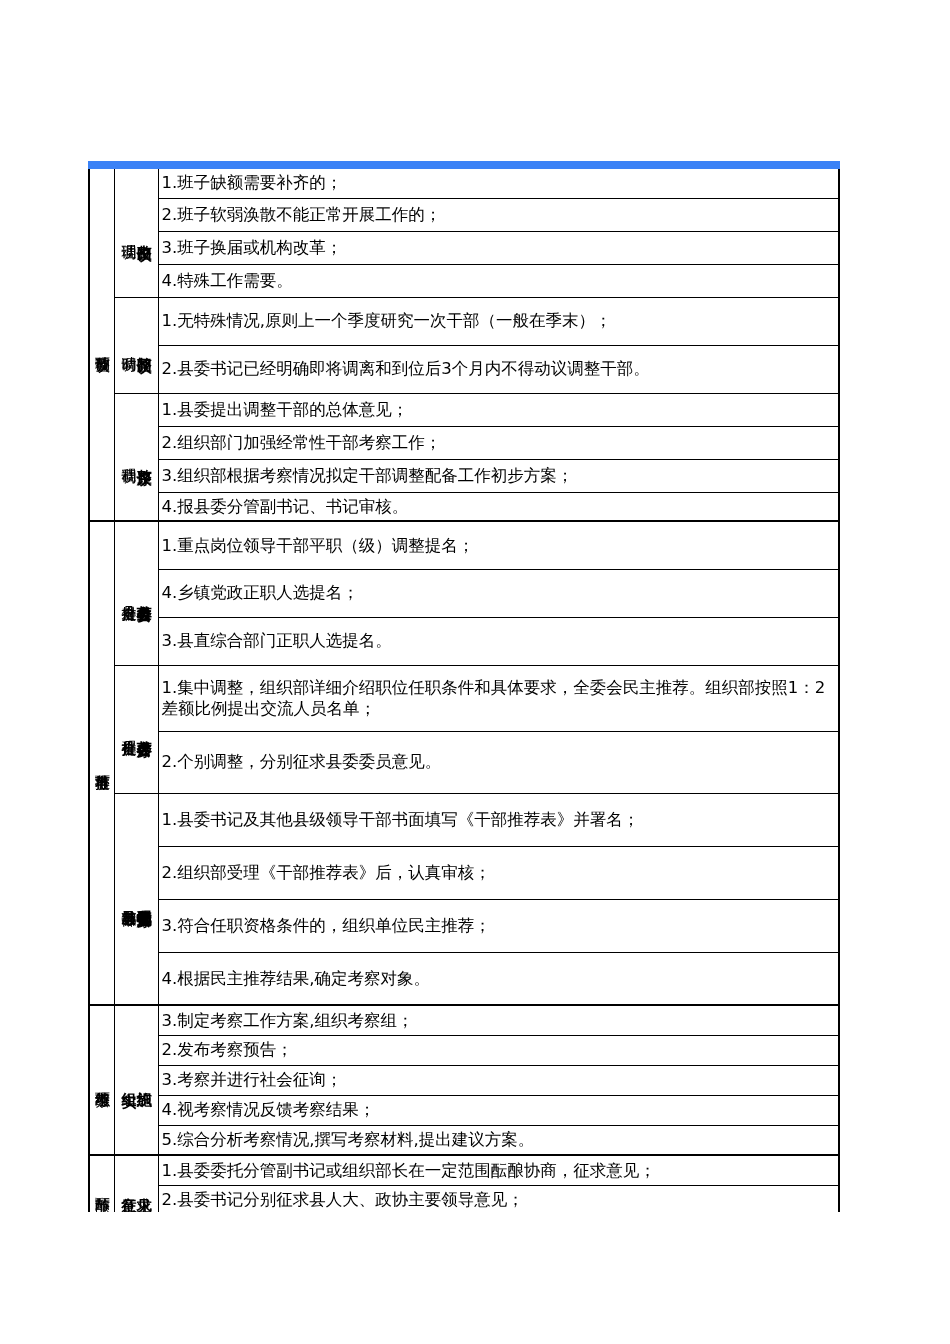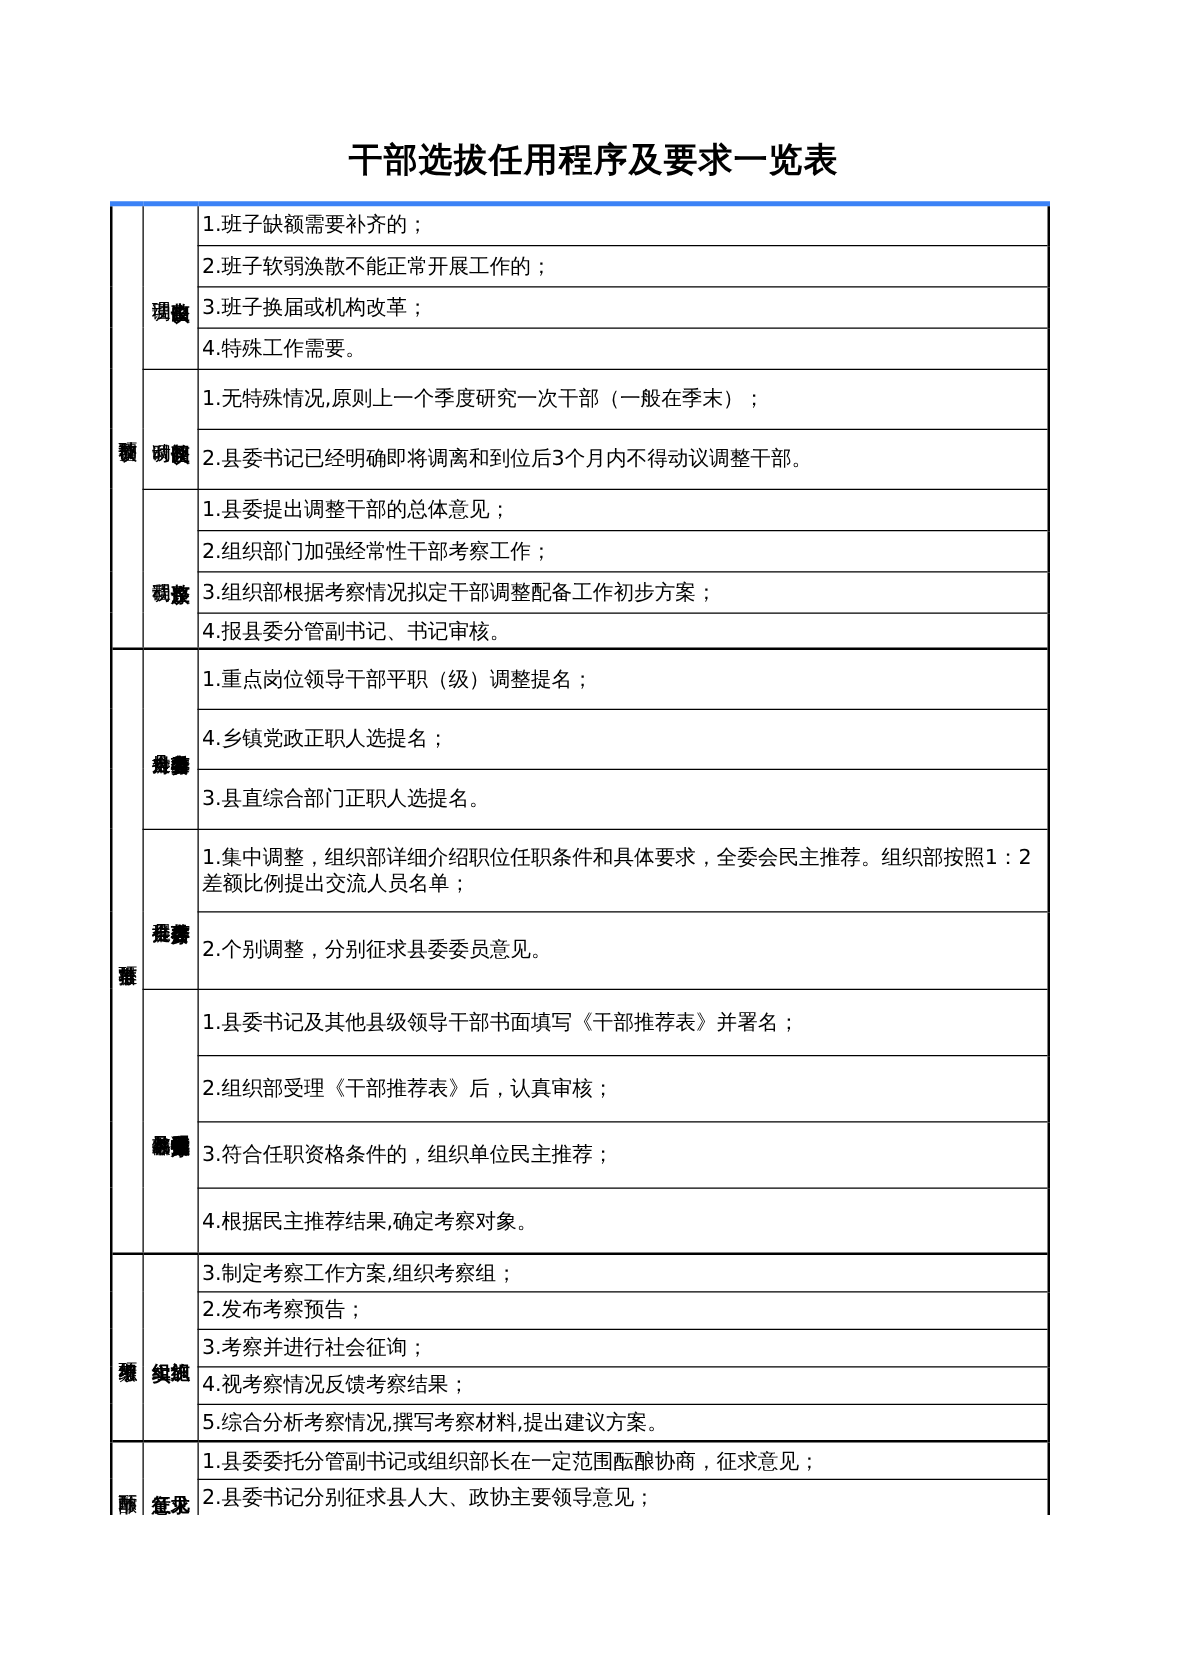--- a/index.html
+++ b/index.html
@@ -99,42 +99,41 @@
   .body-text {
     font-size: 16.5px;
     line-height: 1.32;
     padding: 3px 2px 3px 3px;
     font-family: "DejaVu Sans", "Liberation Sans", sans-serif;
     text-align: left;
   }
 
   
   tr.sec-start > td { border-top: 2px solid #000000; }
-  .sheet tr:first-child > td { border-top: 4px solid #3b82f6; }
+  .sheet tr:first-child > td { border-top: 8px solid #3b82f6; }
   td.sec-cell { border-left: 2px solid #000000; }
   td.end-cell { border-right: 2px solid #000000; }
   tr.sub-start > td.body-cell,
   tr.sub-start > td.subcell { border-top: 1.6px solid #000000; }
 
   
   .clip {
     position: absolute;
     left: 0;
     top: 1212px;
     width: 950px;
     height: 132px;
     background: #ffffff;
   }
 </style>
 </head>
 <body>
 
 <div class="page">
 
-  <div class="doc-title">干部选拔任用程序及要求一览表</div>
 
   <table class="sheet">
     <colgroup>
       <col class="col-sec">
       <col class="col-sub">
       <col class="col-body">
     </colgroup>
     <tbody id="table-body">
         <tr style="height: 33px;">
           <td class="sec-cell" rowspan="10">

